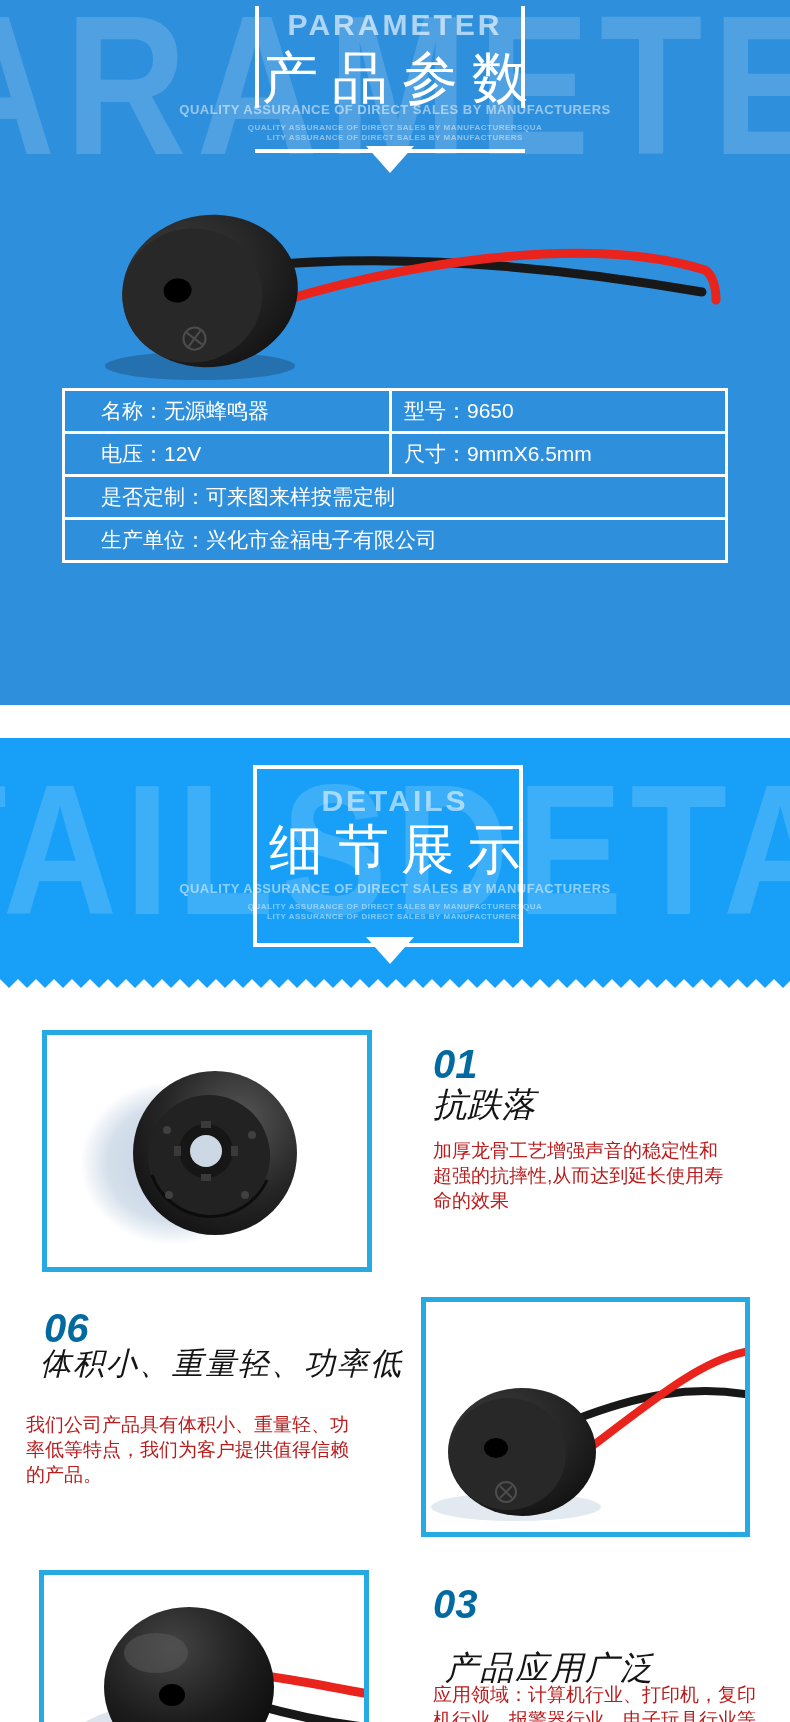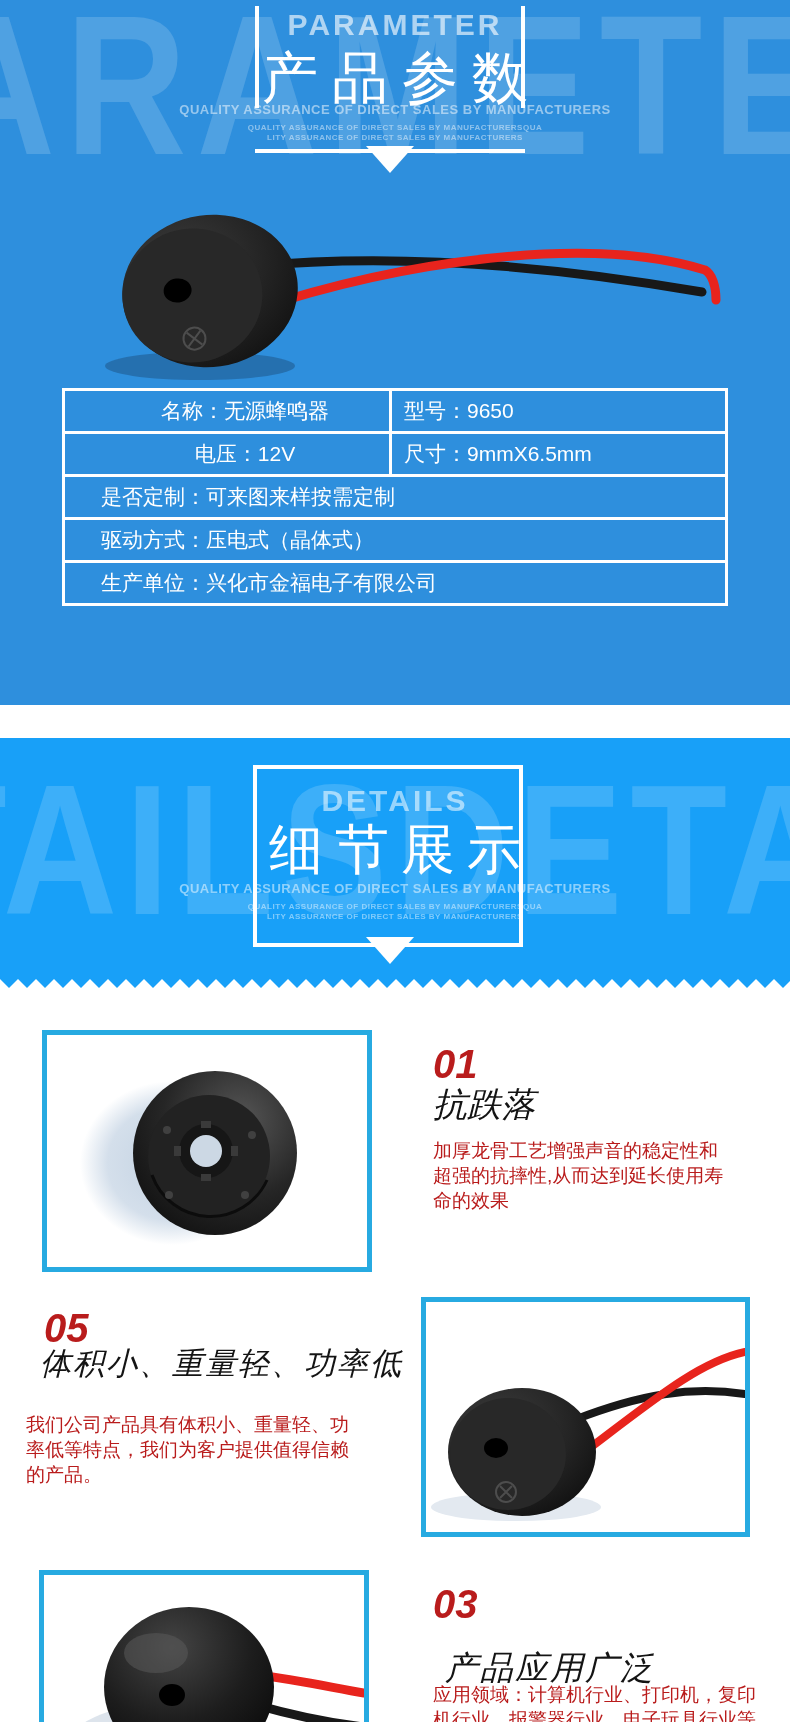--- a/index.html
+++ b/index.html
@@ -44,30 +44,30 @@
 
   
   .hero-photo{position:absolute;left:60px;top:196px;width:670px;height:192px;}
 
   
   .spec-table{position:absolute;left:62px;top:388px;width:666px;border:3px solid #ffffff;box-sizing:border-box;}
   .spec-row{display:flex;border-bottom:3px solid #ffffff;}
   .spec-row:last-child{border-bottom:none;}
   .cell{color:#ffffff;font-size:21px;line-height:40px;height:40px;padding-left:36px;box-sizing:border-box;
     white-space:nowrap;overflow:hidden;}
-  .cell.left{width:327px;border-right:3px solid #ffffff;text-align:center;}
+  .cell.left{width:327px;border-right:3px solid #ffffff;}
   .cell.right{flex:1;padding-left:12px;}
   .cell.full{width:100%;}
 
   
   .photo-box{position:absolute;border:5px solid #27aae1;background:#ffffff;box-sizing:border-box;overflow:hidden;}
   .box01{left:42px;top:1030px;width:330px;height:242px;}
   .box02{left:421px;top:1297px;width:329px;height:240px;}
   .box03{left:39px;top:1570px;width:330px;height:245px;}
-  .d-number{position:absolute;font-size:40px;font-weight:900;font-style:italic;color:#b91c1c;line-height:1;}
+  .d-number{position:absolute;font-size:40px;font-weight:900;font-style:italic;color:#0369a1;line-height:1;}
   .d-title{position:absolute;font-style:italic;color:#141414;line-height:1.1;}
   .d-body{position:absolute;font-size:19px;line-height:25px;color:#b91c1c;}
   .n1{left:433px;top:1044px;} .t1{left:433px;top:1086px;font-size:34px;}
   .b1{left:433px;top:1138px;width:302px;}
   .n2{left:44px;top:1308px;}  .t2{left:40px;top:1349px;font-size:31px;letter-spacing:2px;font-family:Liberation Mono, monospace;}
   .b2{left:26px;top:1412px;width:332px;}
   .n3{left:433px;top:1584px;} .t3{left:433px;top:1650px;font-size:33px;letter-spacing:2px;margin-left:12px;}
   .b3{left:433px;top:1682px;width:340px;}
 </style>
 </head>
@@ -118,23 +118,20 @@
         <div class="cell right">型号：9650</div>
       </div>
       <div class="spec-row">
         <div class="cell left">电压：12V</div>
         <div class="cell right">尺寸：9mmX6.5mm</div>
       </div>
       <div class="spec-row">
         <div class="cell full">是否定制：可来图来样按需定制</div>
       </div>
       <div class="spec-row">
-        <div class="cell full">驱动方式：压电式（晶体式）</div>
-      </div>
-      <div class="spec-row">
         <div class="cell full">生产单位：兴化市金福电子有限公司</div>
       </div>
     </div>
   </div>
 
   <div class="sectionB">
     <div class="watermark wmB">DETAILSDETAILS</div>
     <div class="frameB"></div>
     <div class="banner-title-en">DETAILS</div>
     <div class="banner-title-cn">细节展示</div>
@@ -182,21 +179,21 @@
       <circle cx="120" cy="95" r="4" fill="#404040"></circle>
       <circle cx="205" cy="100" r="4" fill="#404040"></circle>
       <circle cx="198" cy="160" r="4" fill="#404040"></circle>
       <circle cx="122" cy="160" r="4" fill="#404040"></circle>
     </svg>
   </div>
   <div class="d-number n1">01</div>
   <div class="d-title t1">抗跌落</div>
   <div class="d-body b1">加厚龙骨工艺增强声音的稳定性和超强的抗摔性,从而达到延长使用寿命的效果</div>
 
-  <div class="d-number n2">05</div>
+  <div class="d-number n2">06</div>
   <div class="d-title t2">体积小、重量轻、功率低</div>
   <div class="d-body b2">我们公司产品具有体积小、重量轻、功率低等特点，我们为客户提供值得信赖的产品。</div>
   <div class="photo-box box02">
     <svg width="319" height="230" viewBox="0 0 319 230">
       <defs>
         <radialGradient id="bodyG2" cx="35%" cy="30%" r="80%">
           <stop offset="0%" stop-color="#3c3c3c"></stop>
             <stop offset="60%" stop-color="#242424"></stop>
             <stop offset="100%" stop-color="#101010"></stop>
         </radialGradient>

